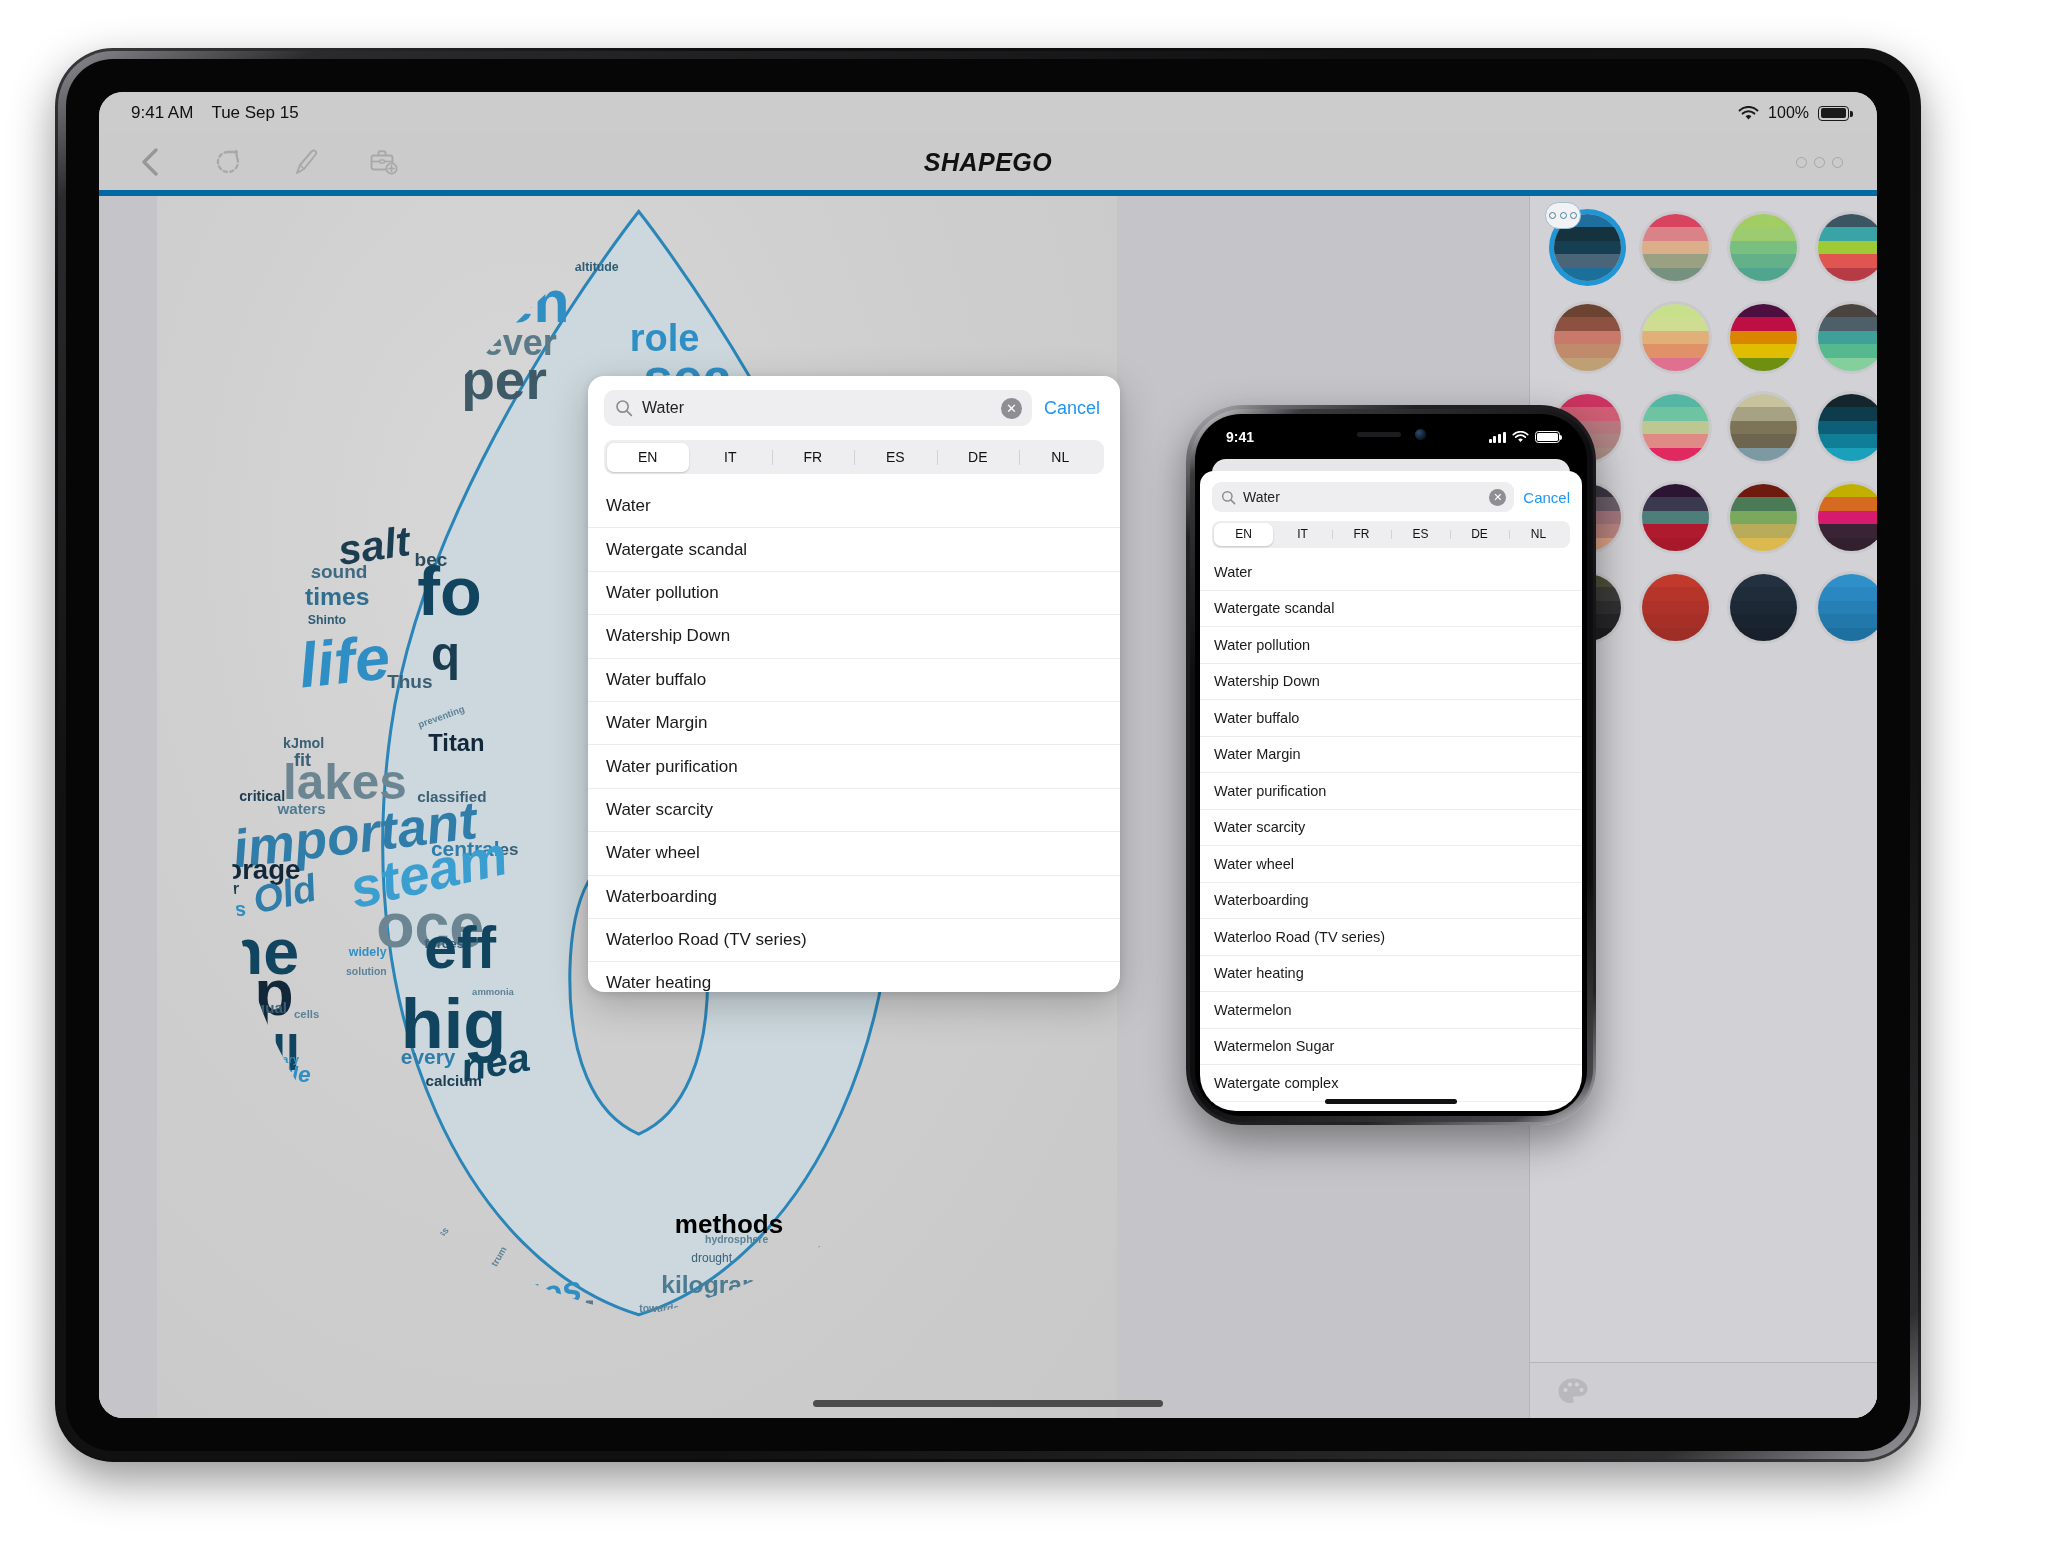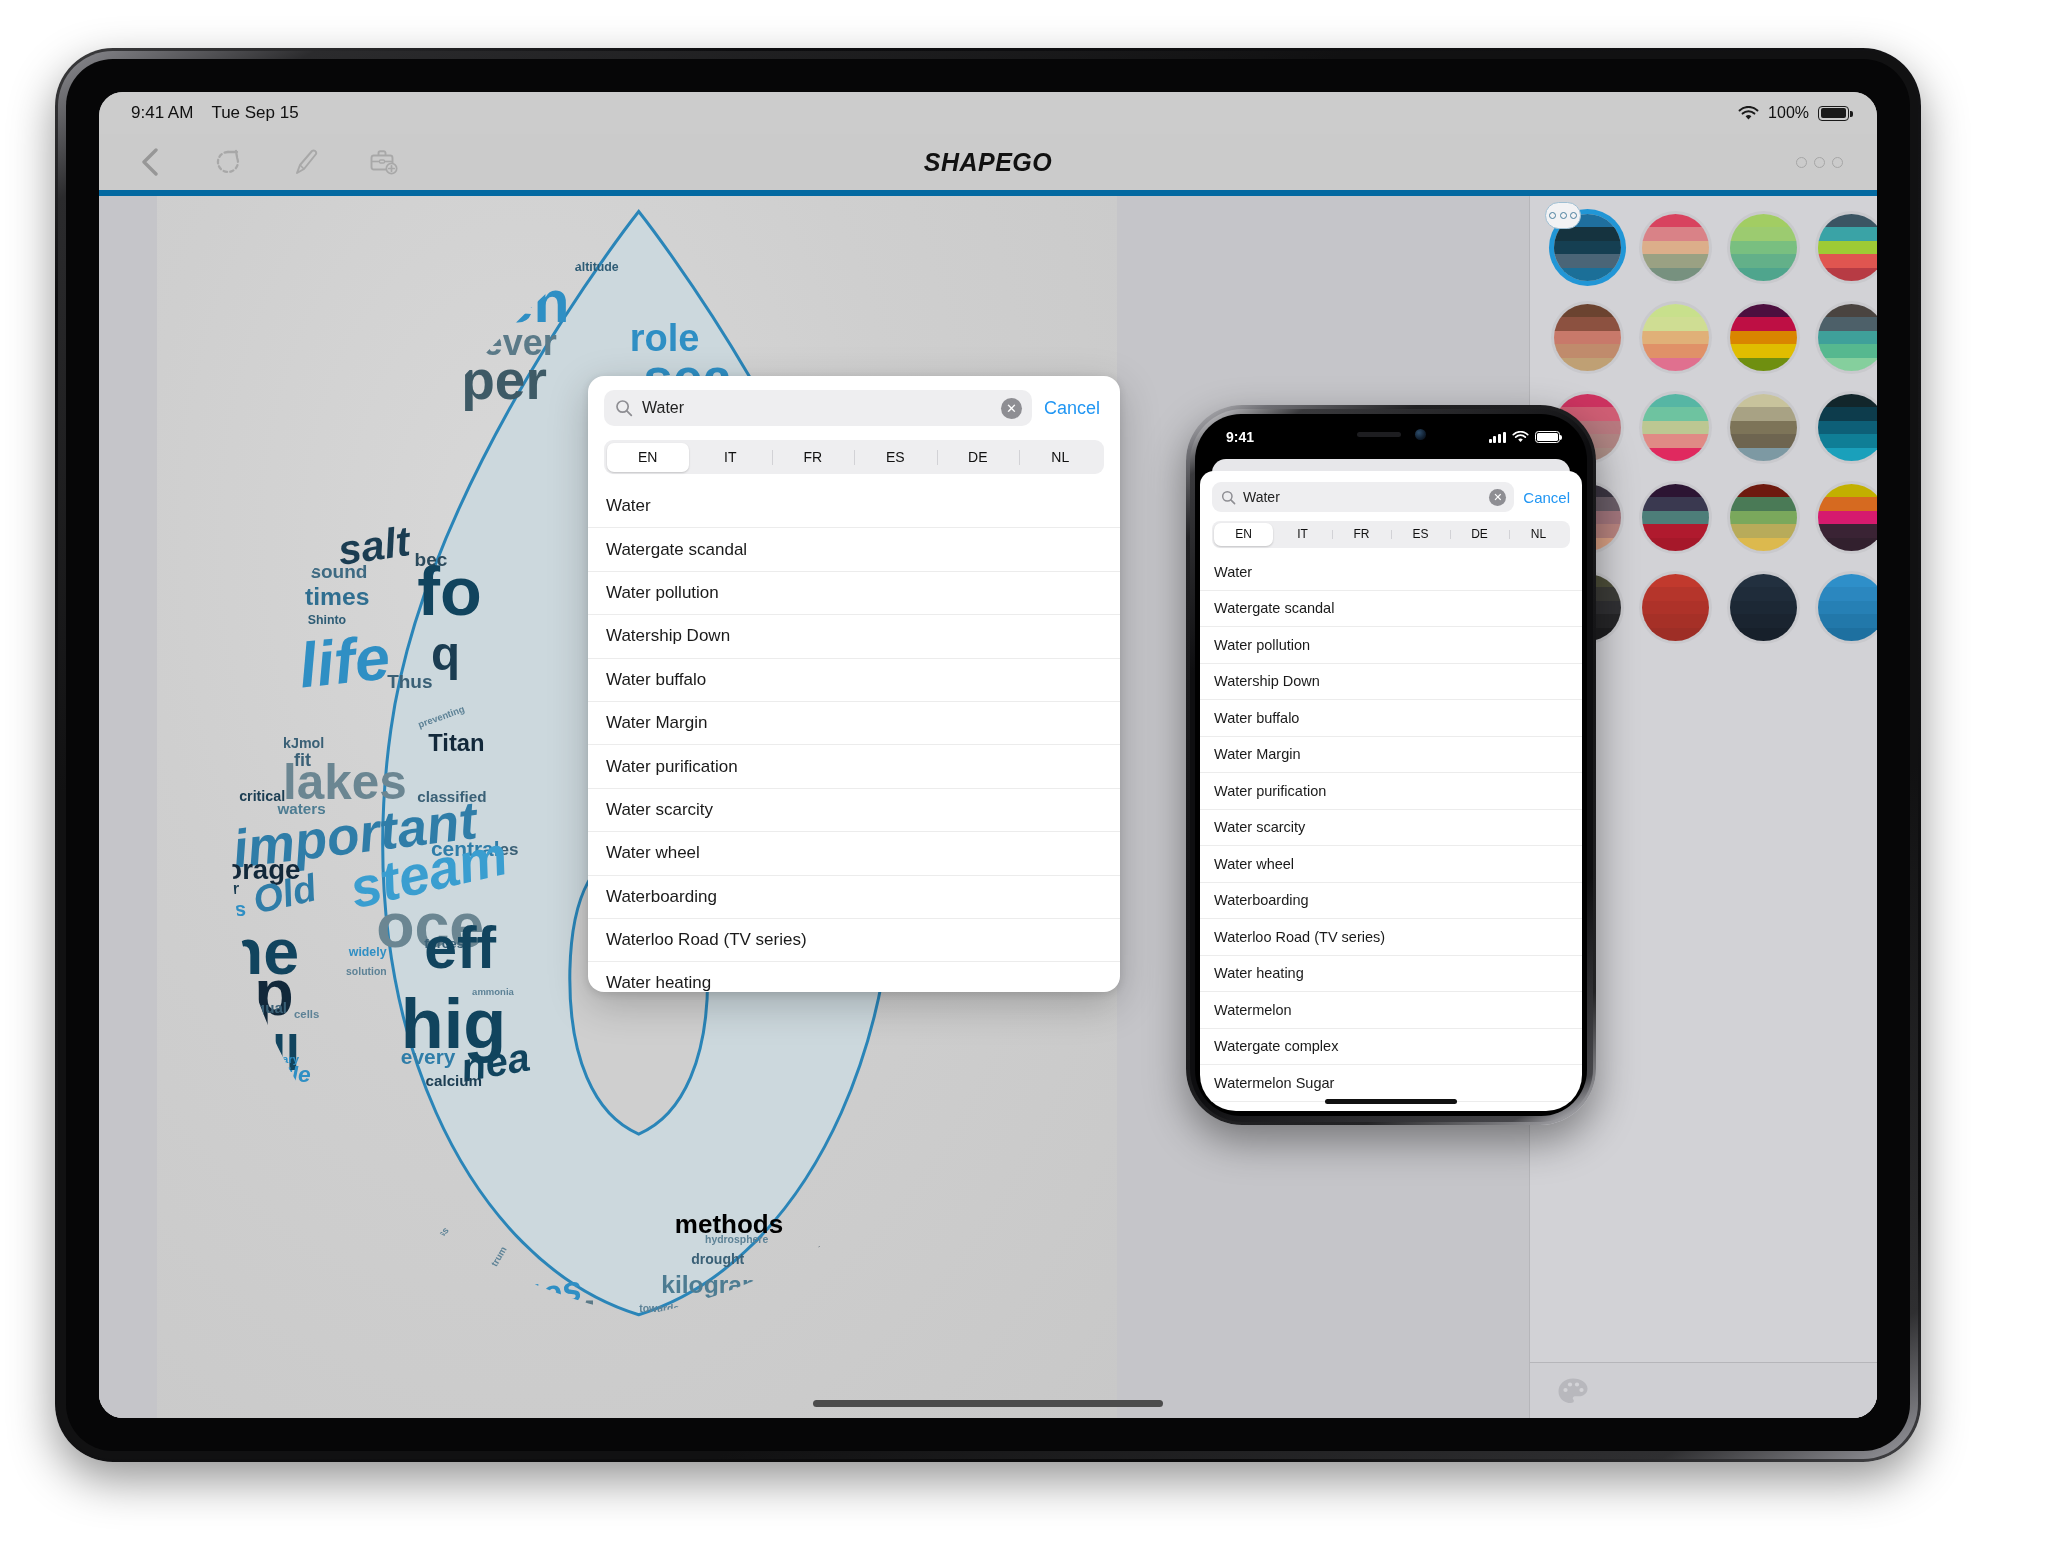--- a/index.html
+++ b/index.html
@@ -382,21 +382,21 @@
                 <div class="wc-word" style="left: 298.66px; top: 1085.32px; font-size: 36.1px; color: rgb(47, 143, 196); font-weight: bold; font-style: italic; transform: rotate(-10deg);">solutes</div>
                 <div class="wc-word" style="left: 200.02px; top: 1107.68px; font-size: 24.7px; color: rgb(47, 143, 196); font-weight: bold; font-style: normal;">turbine</div>
                 <div class="wc-word" style="left: 205.5px; top: 1128.32px; font-size: 11.4px; color: rgb(27, 61, 82); font-weight: bold; font-style: normal;">flourished</div>
                 <div class="wc-word" style="left: 284.96px; top: 1090.48px; font-size: 77.9px; color: rgb(91, 122, 136); font-weight: bold; font-style: normal;">heat</div>
                 <div class="wc-word" style="left: 504.16px; top: 1076.72px; font-size: 24.7px; color: rgb(77, 124, 146); font-weight: bold; font-style: normal;">kilogram</div>
                 <div class="wc-word" style="left: 482.24px; top: 1107.68px; font-size: 10.45px; color: rgb(93, 130, 150); font-weight: bold; font-style: normal;">towards</div>
                 <div class="wc-word" style="left: 523.34px; top: 1102.52px; font-size: 55.1px; color: rgb(18, 40, 58); font-weight: bold; font-style: normal;">time</div>
                 <div class="wc-word" style="left: 654.86px; top: 1085.32px; font-size: 45.6px; color: rgb(47, 143, 196); font-weight: bold; font-style: italic; transform: rotate(-12deg);">even</div>
                 <div class="wc-word" style="left: 517.86px; top: 1014.8px; font-size: 26px; color: #000000; font-weight: bold; font-style: normal;">methods</div>
                 <div class="wc-word" style="left: 548px; top: 1038.88px; font-size: 10.45px; color: rgb(93, 130, 150); font-weight: bold; font-style: normal;">hydrosphere</div>
-                <div class="wc-word" style="left: 534.3px; top: 1056.08px; font-size: 14px; color: rgb(58, 96, 118); font-weight: bold; font-style: normal;">drought</div>
+                <div class="wc-word" style="left: 534.3px; top: 1056.08px; font-size: 12px; color: rgb(58, 96, 118); font-weight: normal; font-style: normal;">drought</div>
                 <div class="wc-word" style="left: 660.34px; top: 1045.76px; font-size: 13.3px; color: rgb(18, 40, 58); font-weight: bold; font-style: normal;">governance</div>
                 <div class="wc-word" style="left: 835.7px; top: 1021.68px; font-size: 12.35px; color: rgb(47, 125, 168); font-weight: bold; font-style: normal;">colorless</div>
                 <div class="wc-word" style="left: 613.76px; top: 1057.8px; font-size: 70.3px; color: rgb(107, 134, 146); font-weight: bold; font-style: normal;">physical</div>
                 <div class="wc-word" style="left: 846.66px; top: 1081.88px; font-size: 9.5px; color: rgb(93, 130, 150); font-weight: bold; font-style: normal;">database</div>
                 <div class="wc-word" style="left: 822px; top: 1050.92px; font-size: 28.5px; color: rgb(18, 40, 58); font-weight: bold; font-style: normal;">ft</div>
                 <div class="wc-word" style="left: 791.86px; top: 1100.8px; font-size: 9.5px; color: rgb(93, 130, 150); font-weight: bold; font-style: normal;">freshwater</div>
                 <div class="wc-word" style="left: 630.2px; top: 1118px; font-size: 68.4px; color: rgb(18, 40, 58); font-weight: bold; font-style: italic; transform: rotate(-12deg);">used</div>
                 <div class="wc-word" style="left: 832.96px; top: 1107.68px; font-size: 38px; color: rgb(47, 143, 196); font-weight: bold; font-style: italic; transform: rotate(-14deg);">fire</div>
                 <div class="wc-word" style="left: 452.1px; top: 1143.8px; font-size: 10.45px; color: rgb(58, 96, 118); font-weight: bold; font-style: normal;">seawater</div>
                 <div class="wc-word" style="left: 586.36px; top: 1143.8px; font-size: 9.5px; color: rgb(93, 130, 150); font-weight: bold; font-style: normal;">writing</div>
@@ -716,22 +716,22 @@
             <div class="ph-row">Watership Down</div>
             <div class="ph-row">Water buffalo</div>
             <div class="ph-row">Water Margin</div>
             <div class="ph-row">Water purification</div>
             <div class="ph-row">Water scarcity</div>
             <div class="ph-row">Water wheel</div>
             <div class="ph-row">Waterboarding</div>
             <div class="ph-row">Waterloo Road (TV series)</div>
             <div class="ph-row">Water heating</div>
             <div class="ph-row">Watermelon</div>
+            <div class="ph-row">Watermelon Sugar</div>
             <div class="ph-row">Watergate complex</div>
-            <div class="ph-row">Watermelon Sugar</div>
             <div class="ph-row">Water cycle</div>
           </div>
       </div>
       <div class="ph-home"></div>
     </div>
   </div>
 
 </div>
 
 </body></html>

